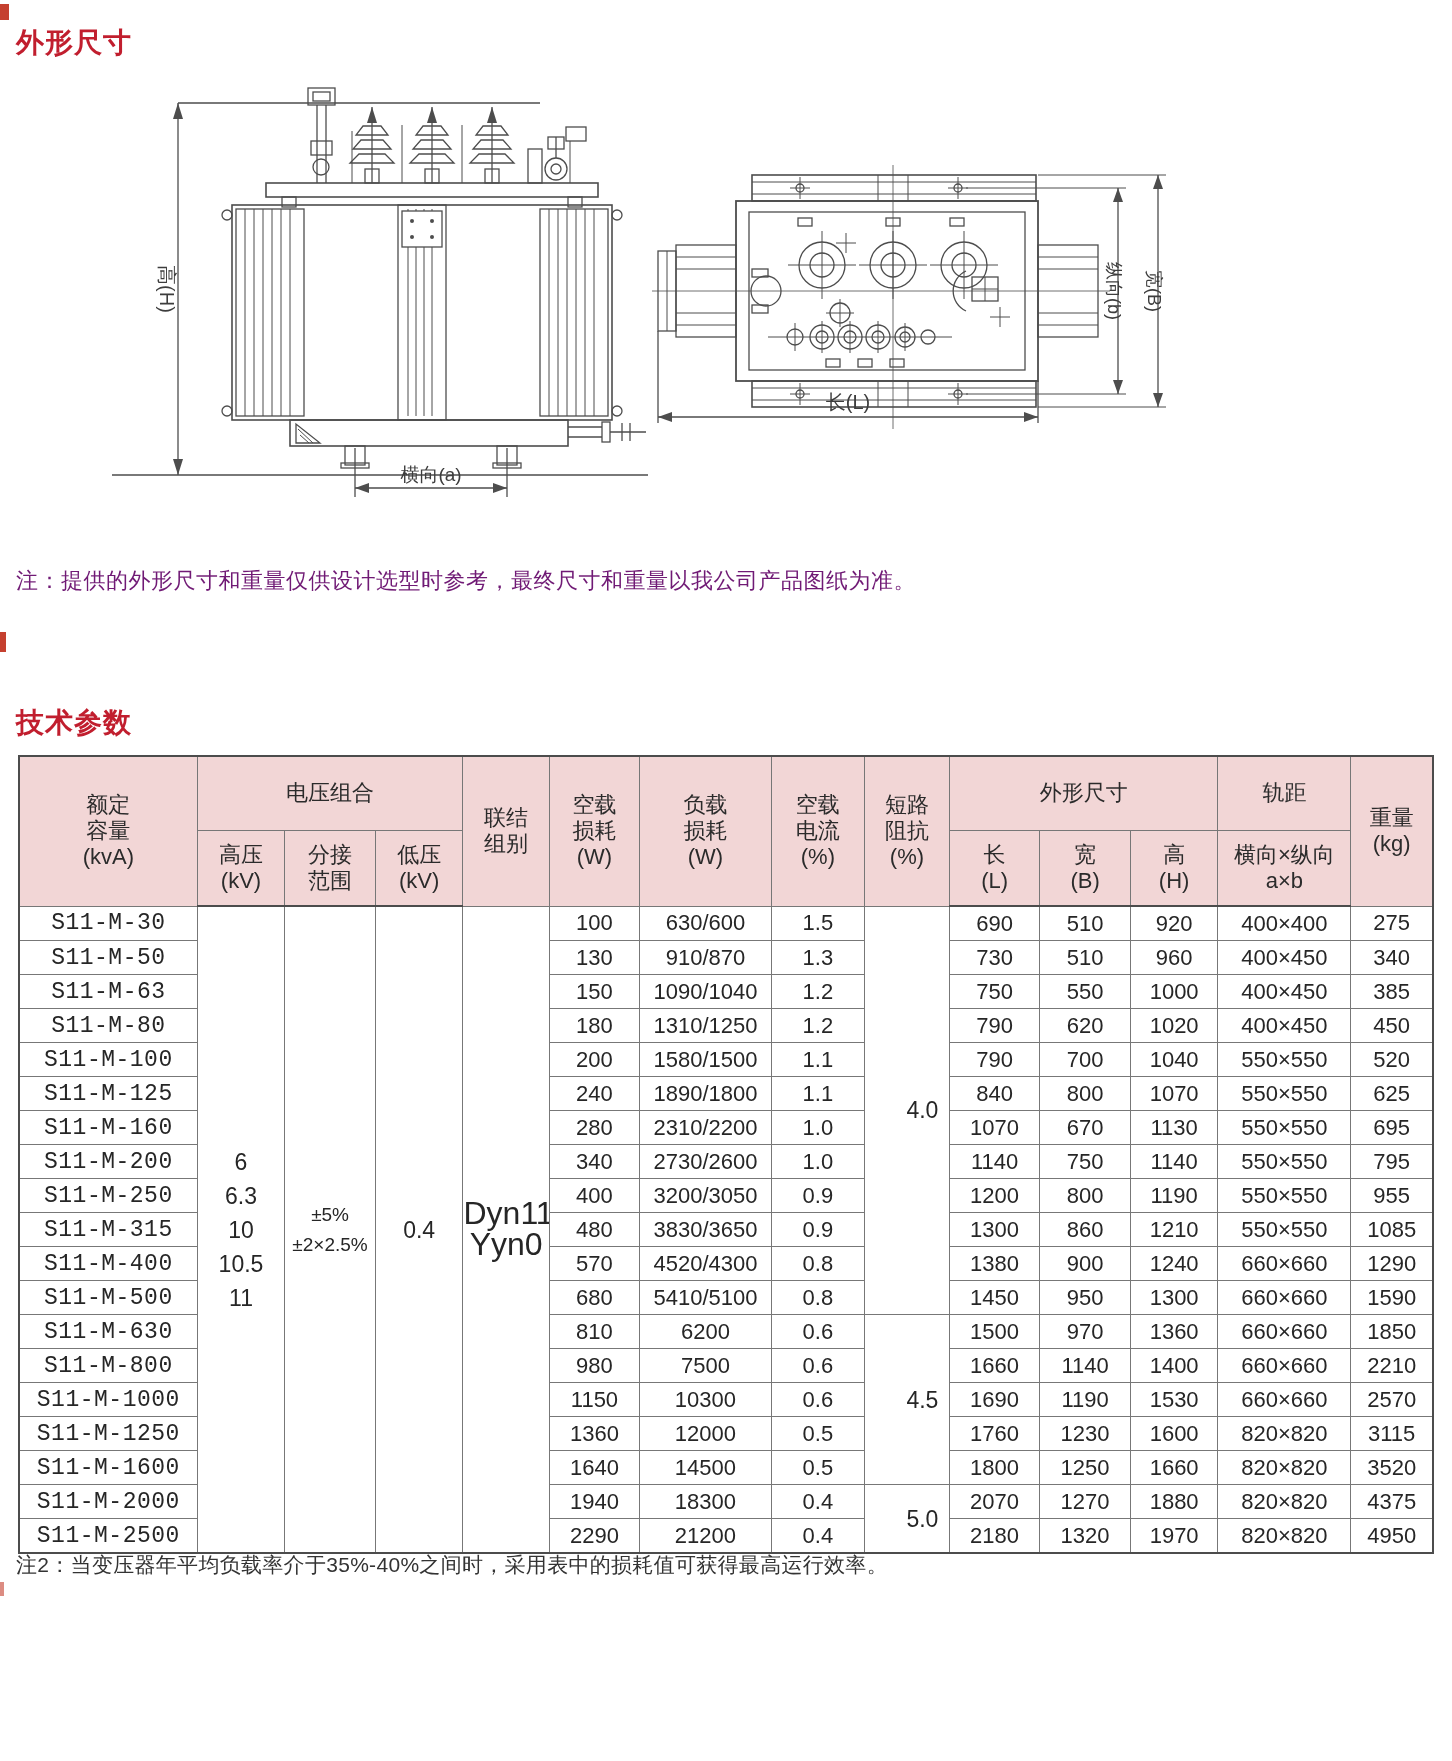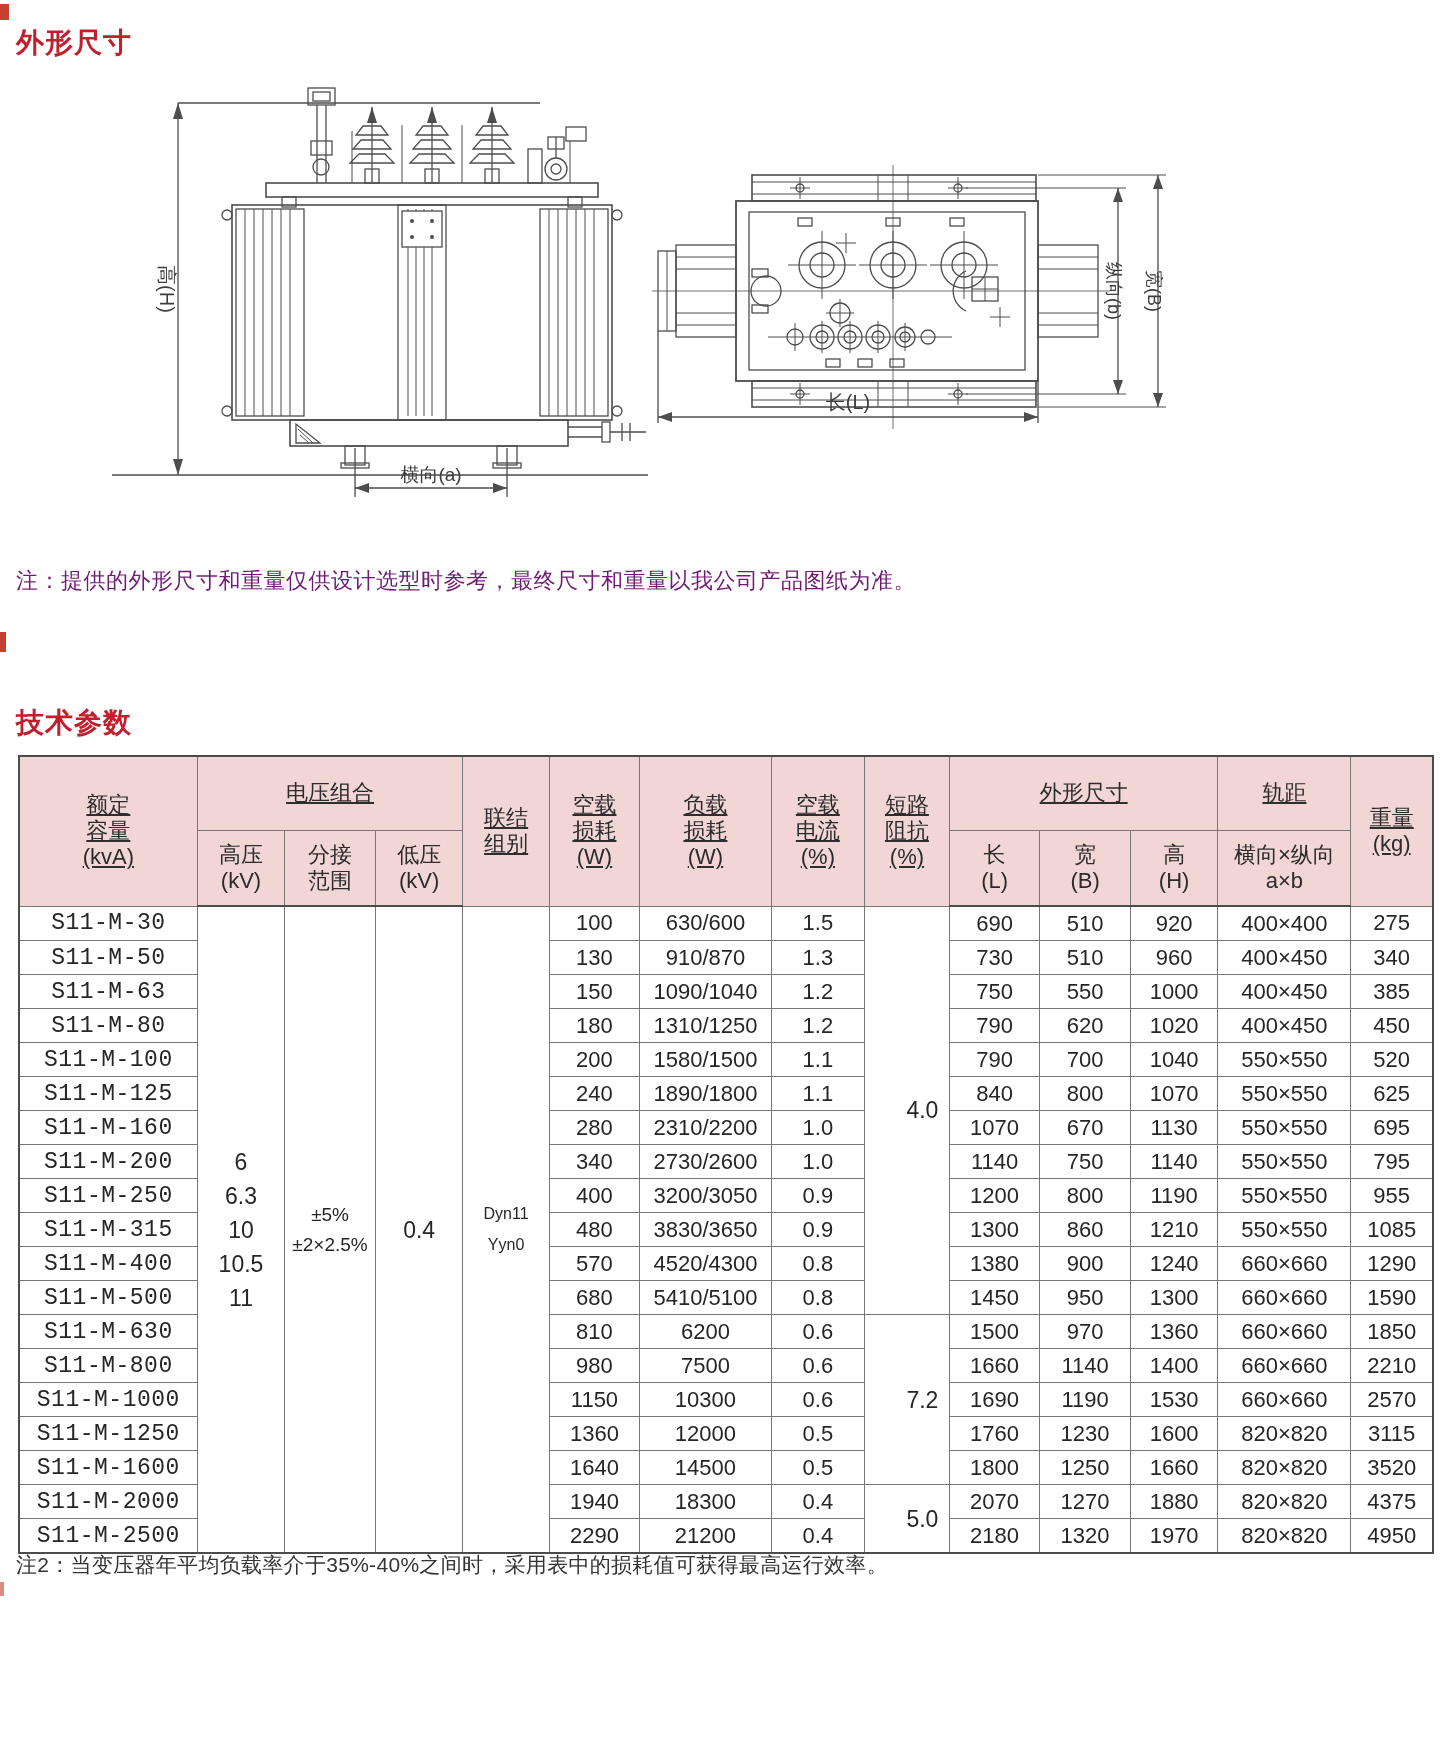--- a/index.html
+++ b/index.html
@@ -8,28 +8,28 @@
   .edge-mark{position:absolute;left:0;background:#c5402f;}
   .sec-title{position:absolute;left:16px;font-size:28px;font-weight:bold;color:#c11e2e;letter-spacing:1px;}
   .dim-note{position:absolute;left:16px;top:544px;font-size:22px;color:#701a75;letter-spacing:0.5px;}
   .draw-wrap{position:absolute;left:0;top:85px;width:1452px;height:440px;}
   svg text{font-family:"Liberation Sans","DejaVu Sans",sans-serif;fill:#3d3d3d;}
 
   .tbl-wrap{position:absolute;left:18px;top:755px;}
   table{border-collapse:collapse;width:1416px;table-layout:fixed;border:2px solid #4c4c4c;}
   th,td{border:1px solid #777;text-align:center;vertical-align:middle;padding:0;overflow:hidden;}
   thead th{background:#f2d6d6;font-weight:normal;font-size:22px;line-height:26px;color:#2b2b2b;white-space:pre-line;}
-  thead tr.h1{height:74px;text-decoration:underline;} thead tr.h2{height:76px;}
+  thead tr.h1{height:74px;} thead tr.h2{height:76px;}
   thead tr.h2 th{border-bottom:2px solid #4c4c4c;}
   tbody td{font-size:22px;color:#262626;height:33px;line-height:32px;white-space:pre-line;background:#fff;}
   td.model{font-size:23px;letter-spacing:0.5px;font-family:Liberation Mono, monospace;}
   td.hvcell{line-height:34px;font-size:23px;}
   td.tapcell{font-size:19px;line-height:30px;}
   td.lvcell{font-size:23px;}
-  td.vgcell{font-size:16px;line-height:31px;}
+  td.vgcell{font-size:32px;line-height:31px;}
   td.zcell{font-size:23px;padding-left:31px;}
 
   .notes{position:absolute;left:16px;top:1544px;width:1424px;}
   .notes p{margin:0;padding-left:60px;text-indent:-60px;font-size:21px;line-height:41px;color:#333;letter-spacing:0.3px;}
 </style>
 </head>
 <body>
 
 <div class="page">
 
@@ -482,21 +482,21 @@
             <td>950</td>
             <td>1300</td>
             <td>660×660</td>
             <td>1590</td>
           </tr>
       <tr>
         <td class="model">S11-M-630</td>
         <td>810</td>
         <td>6200</td>
         <td>0.6</td>
-        <td class="zcell" rowspan="5">7.2</td>
+        <td class="zcell" rowspan="5">4.5</td>
         <td>1500</td>
         <td>970</td>
         <td>1360</td>
         <td>660×660</td>
         <td>1850</td>
       </tr>
       <tr>
             <td class="model">S11-M-800</td>
             <td>980</td>
             <td>7500</td>

